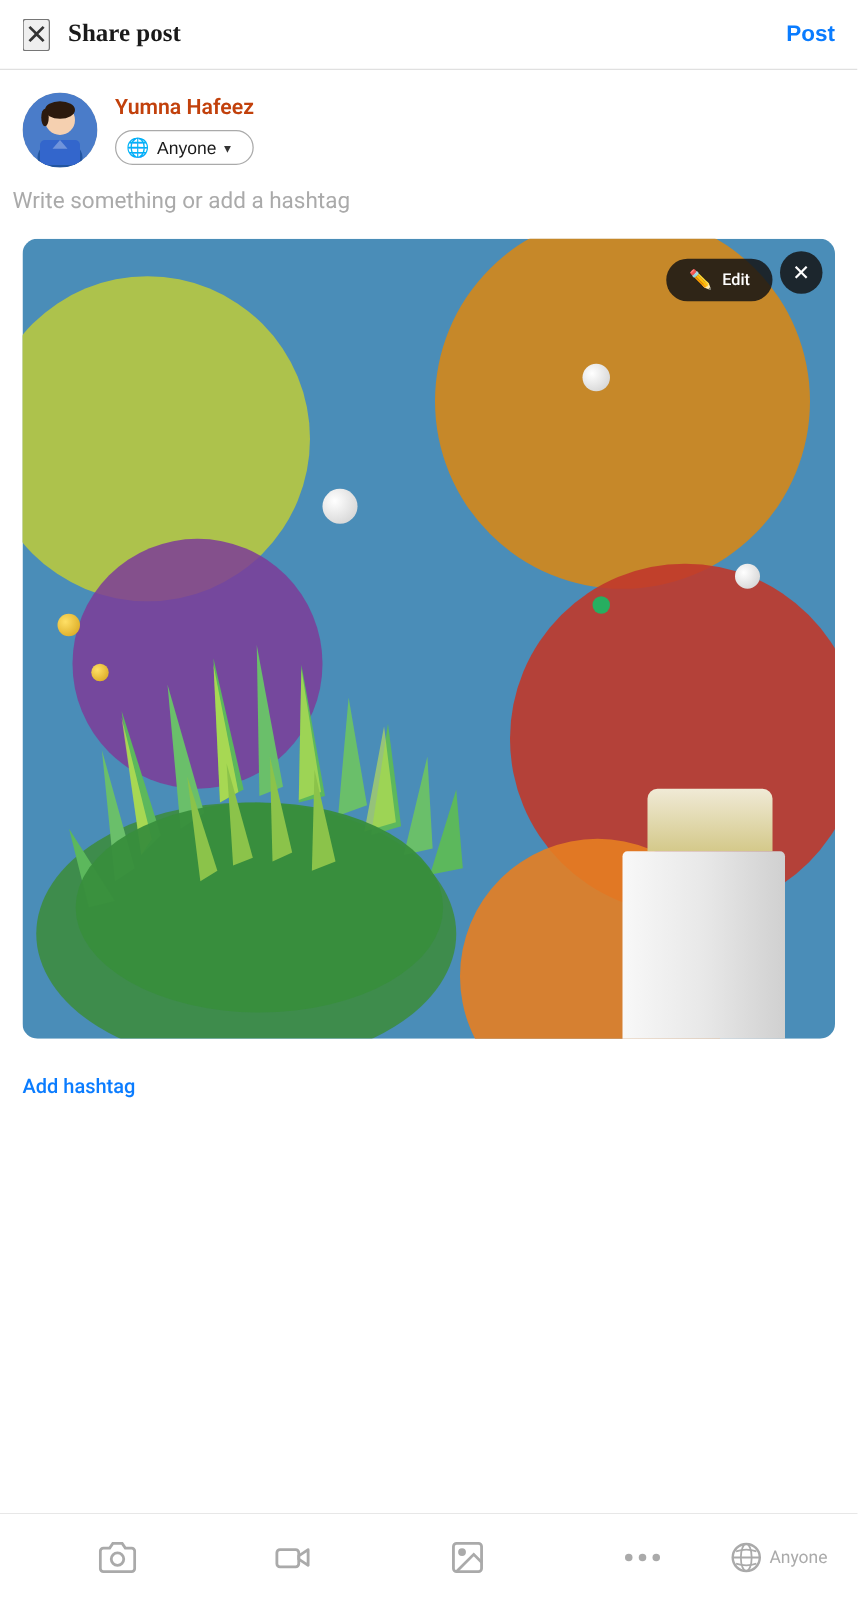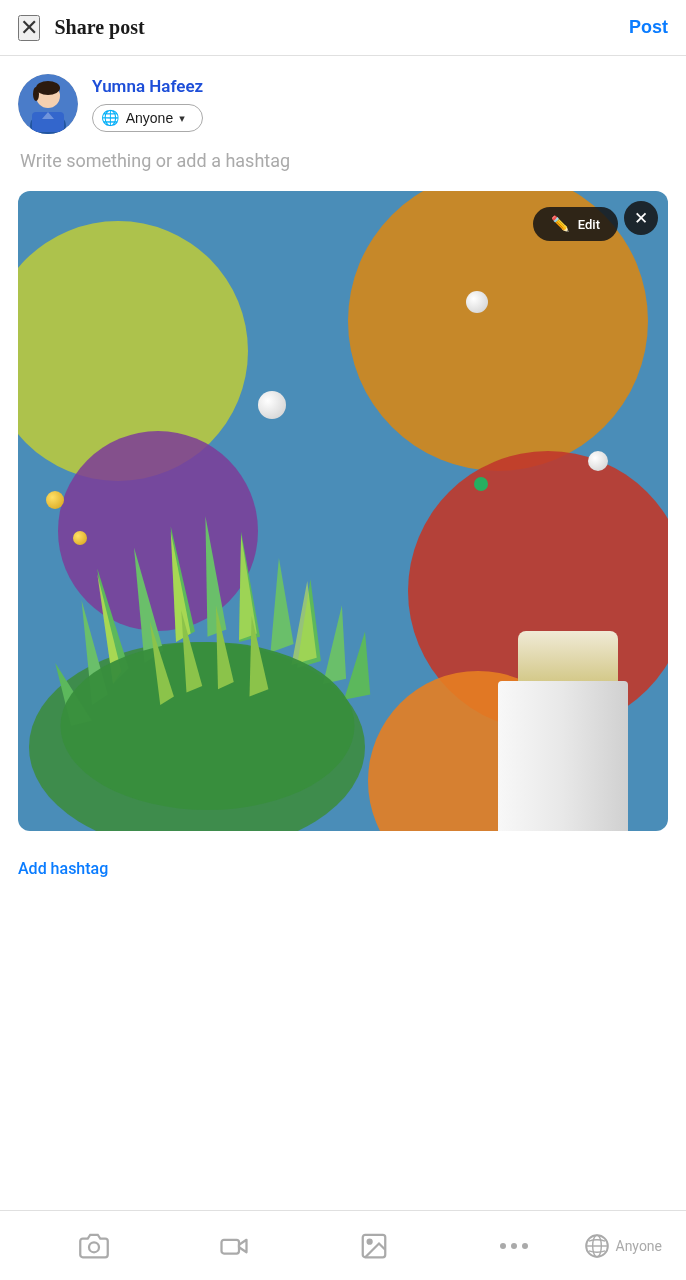--- a/index.html
+++ b/index.html
@@ -71,21 +71,21 @@
     }
 
     .user-info {
       display: flex;
       flex-direction: column;
       gap: 8px;
     }
     .user-name {
       font-size: 17px;
       font-weight: 600;
-      color: #1d4ed8;
+      color: #c2410c;
     }
     .audience-btn {
       display: flex;
       align-items: center;
       gap: 6px;
       border: 1.5px solid #aaa;
       border-radius: 20px;
       padding: 4px 12px 4px 8px;
       cursor: pointer;
       background: #fff;
@@ -99,21 +99,21 @@
       font-weight: 500;
       color: #1a1a1a;
     }
     .chevron-icon {
       font-size: 11px;
       color: #333;
     }
 
     
     .write-area {
-      padding: 4px 20px 12px;
+      padding: 4px 10px 12px;
     }
     .write-placeholder {
       font-size: 18px;
       color: #aaa;
       font-weight: 400;
     }
 
     
     .image-container {
       margin: 8px 18px 0;

